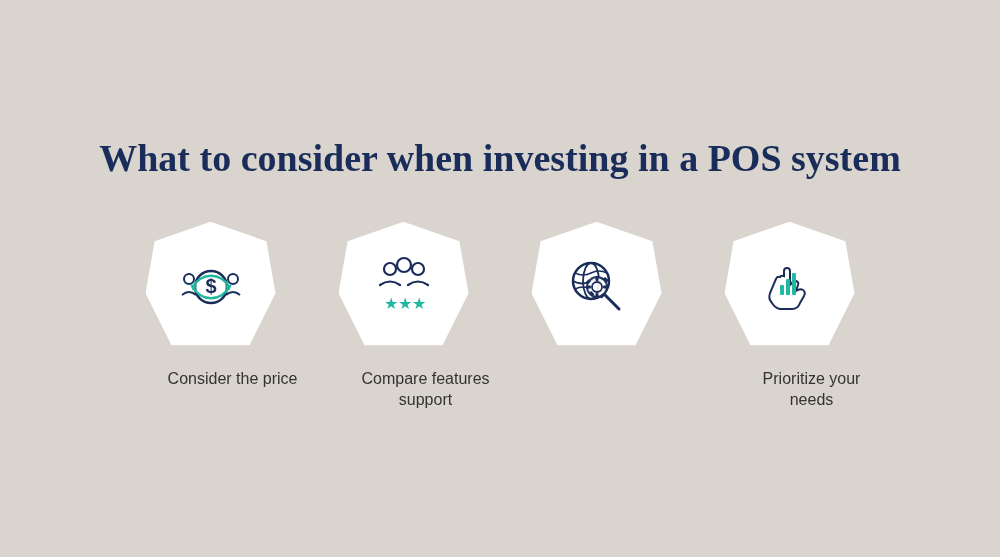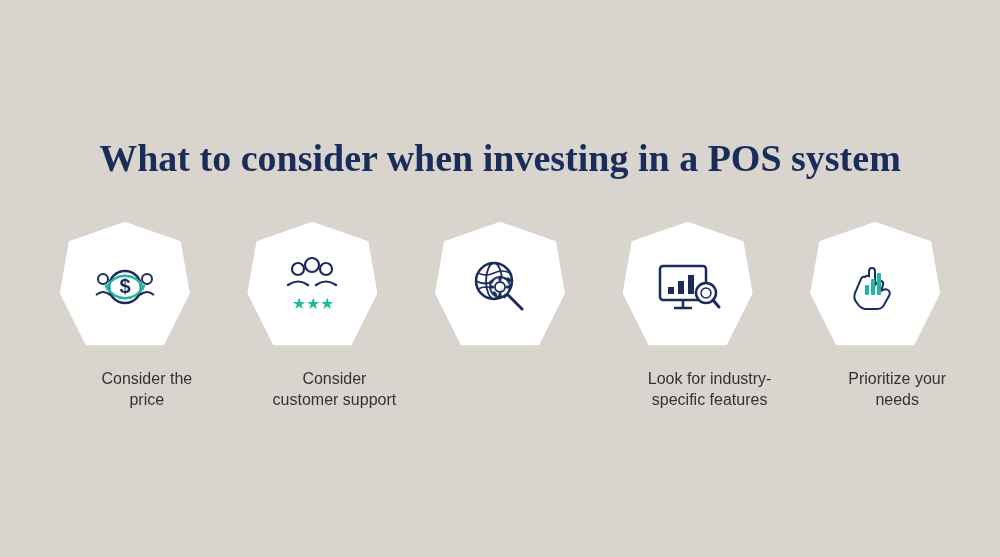--- a/index.html
+++ b/index.html
@@ -130,21 +130,21 @@
 
             <path d="M12 34 Q22 27 32 34" stroke="#1a2d5a" stroke-width="2.2" fill="none" stroke-linecap="round"></path>
             <path d="M40 34 Q50 27 60 34" stroke="#1a2d5a" stroke-width="2.2" fill="none" stroke-linecap="round"></path>
 
             <text x="16" y="58" font-size="16" fill="#20b8a0">★</text>
             <text x="30" y="58" font-size="16" fill="#20b8a0">★</text>
             <text x="44" y="58" font-size="16" fill="#20b8a0">★</text>
           </svg>
         </div>
       </div>
-      <span class="card-label">Consider customer support</span>
+      <span class="card-label">Compare features support</span>
     </div>
 
     <div class="card">
       <div class="hexagon-wrapper">
         <div class="hexagon-bg">
           <svg class="icon-svg" viewBox="0 0 72 72" fill="none" xmlns="http://www.w3.org/2000/svg">
 
             <circle cx="30" cy="30" r="18" stroke="#1a2d5a" stroke-width="2.5" fill="none"></circle>
 
             <ellipse cx="30" cy="30" rx="8" ry="18" stroke="#1a2d5a" stroke-width="1.8" fill="none"></ellipse>
@@ -162,42 +162,20 @@
             <rect x="42" y="28" width="3" height="5" rx="1" transform="rotate(-45 42 28)" fill="#1a2d5a"></rect>
             <rect x="28" y="42" width="3" height="5" rx="1" transform="rotate(-45 28 42)" fill="#1a2d5a"></rect>
             <rect x="42" y="42" width="3" height="5" rx="1" transform="rotate(45 42 42)" fill="#1a2d5a"></rect>
 
             <line x1="44" y1="44" x2="58" y2="58" stroke="#1a2d5a" stroke-width="3" stroke-linecap="round"></line>
           </svg>
         </div>
       </div>
     </div>
 
-    <div class="card">
-      <div class="hexagon-wrapper">
-        <div class="hexagon-bg">
-          <svg class="icon-svg" viewBox="0 0 72 72" fill="none" xmlns="http://www.w3.org/2000/svg">
-
-            <rect x="8" y="15" width="46" height="34" rx="3" stroke="#1a2d5a" stroke-width="2.5" fill="none"></rect>
-
-            <rect x="16" y="36" width="6" height="7" fill="#1a2d5a"></rect>
-            <rect x="26" y="30" width="6" height="13" fill="#1a2d5a"></rect>
-            <rect x="36" y="24" width="6" height="19" fill="#1a2d5a"></rect>
-
-            <line x1="31" y1="49" x2="31" y2="57" stroke="#1a2d5a" stroke-width="2.5"></line>
-            <line x1="22" y1="57" x2="40" y2="57" stroke="#1a2d5a" stroke-width="2.5"></line>
-
-            <circle cx="54" cy="42" r="10" stroke="#1a2d5a" stroke-width="2.5" fill="white"></circle>
-            <circle cx="54" cy="42" r="5" stroke="#1a2d5a" stroke-width="1.5" fill="none"></circle>
-            <line x1="61" y1="49" x2="67" y2="56" stroke="#1a2d5a" stroke-width="3" stroke-linecap="round"></line>
-          </svg>
-        </div>
-      </div>
-      <span class="card-label">Look for industry-specific features</span>
-    </div>
 
     <div class="card">
       <div class="hexagon-wrapper">
         <div class="hexagon-bg">
           <svg class="icon-svg" viewBox="0 0 72 72" fill="none" xmlns="http://www.w3.org/2000/svg">
 
             <path d="M18 52 Q14 48 16 42 L22 28 Q23 25 26 26 Q27 24 30 25 L30 20 Q30 17 33 17 Q36 17 36 20 L36 34 L38 32 Q39 29 42 30 Q45 31 44 34 L42 40 Q46 37 49 39 Q52 41 50 45 L46 52 Q44 58 38 58 L26 58 Q21 57 18 52Z" stroke="#1a2d5a" stroke-width="2" fill="none"></path>
 
             <rect x="26" y="34" width="4" height="10" fill="#20b8a0" rx="1"></rect>
             <rect x="32" y="28" width="4" height="16" fill="#20b8a0" rx="1"></rect>

